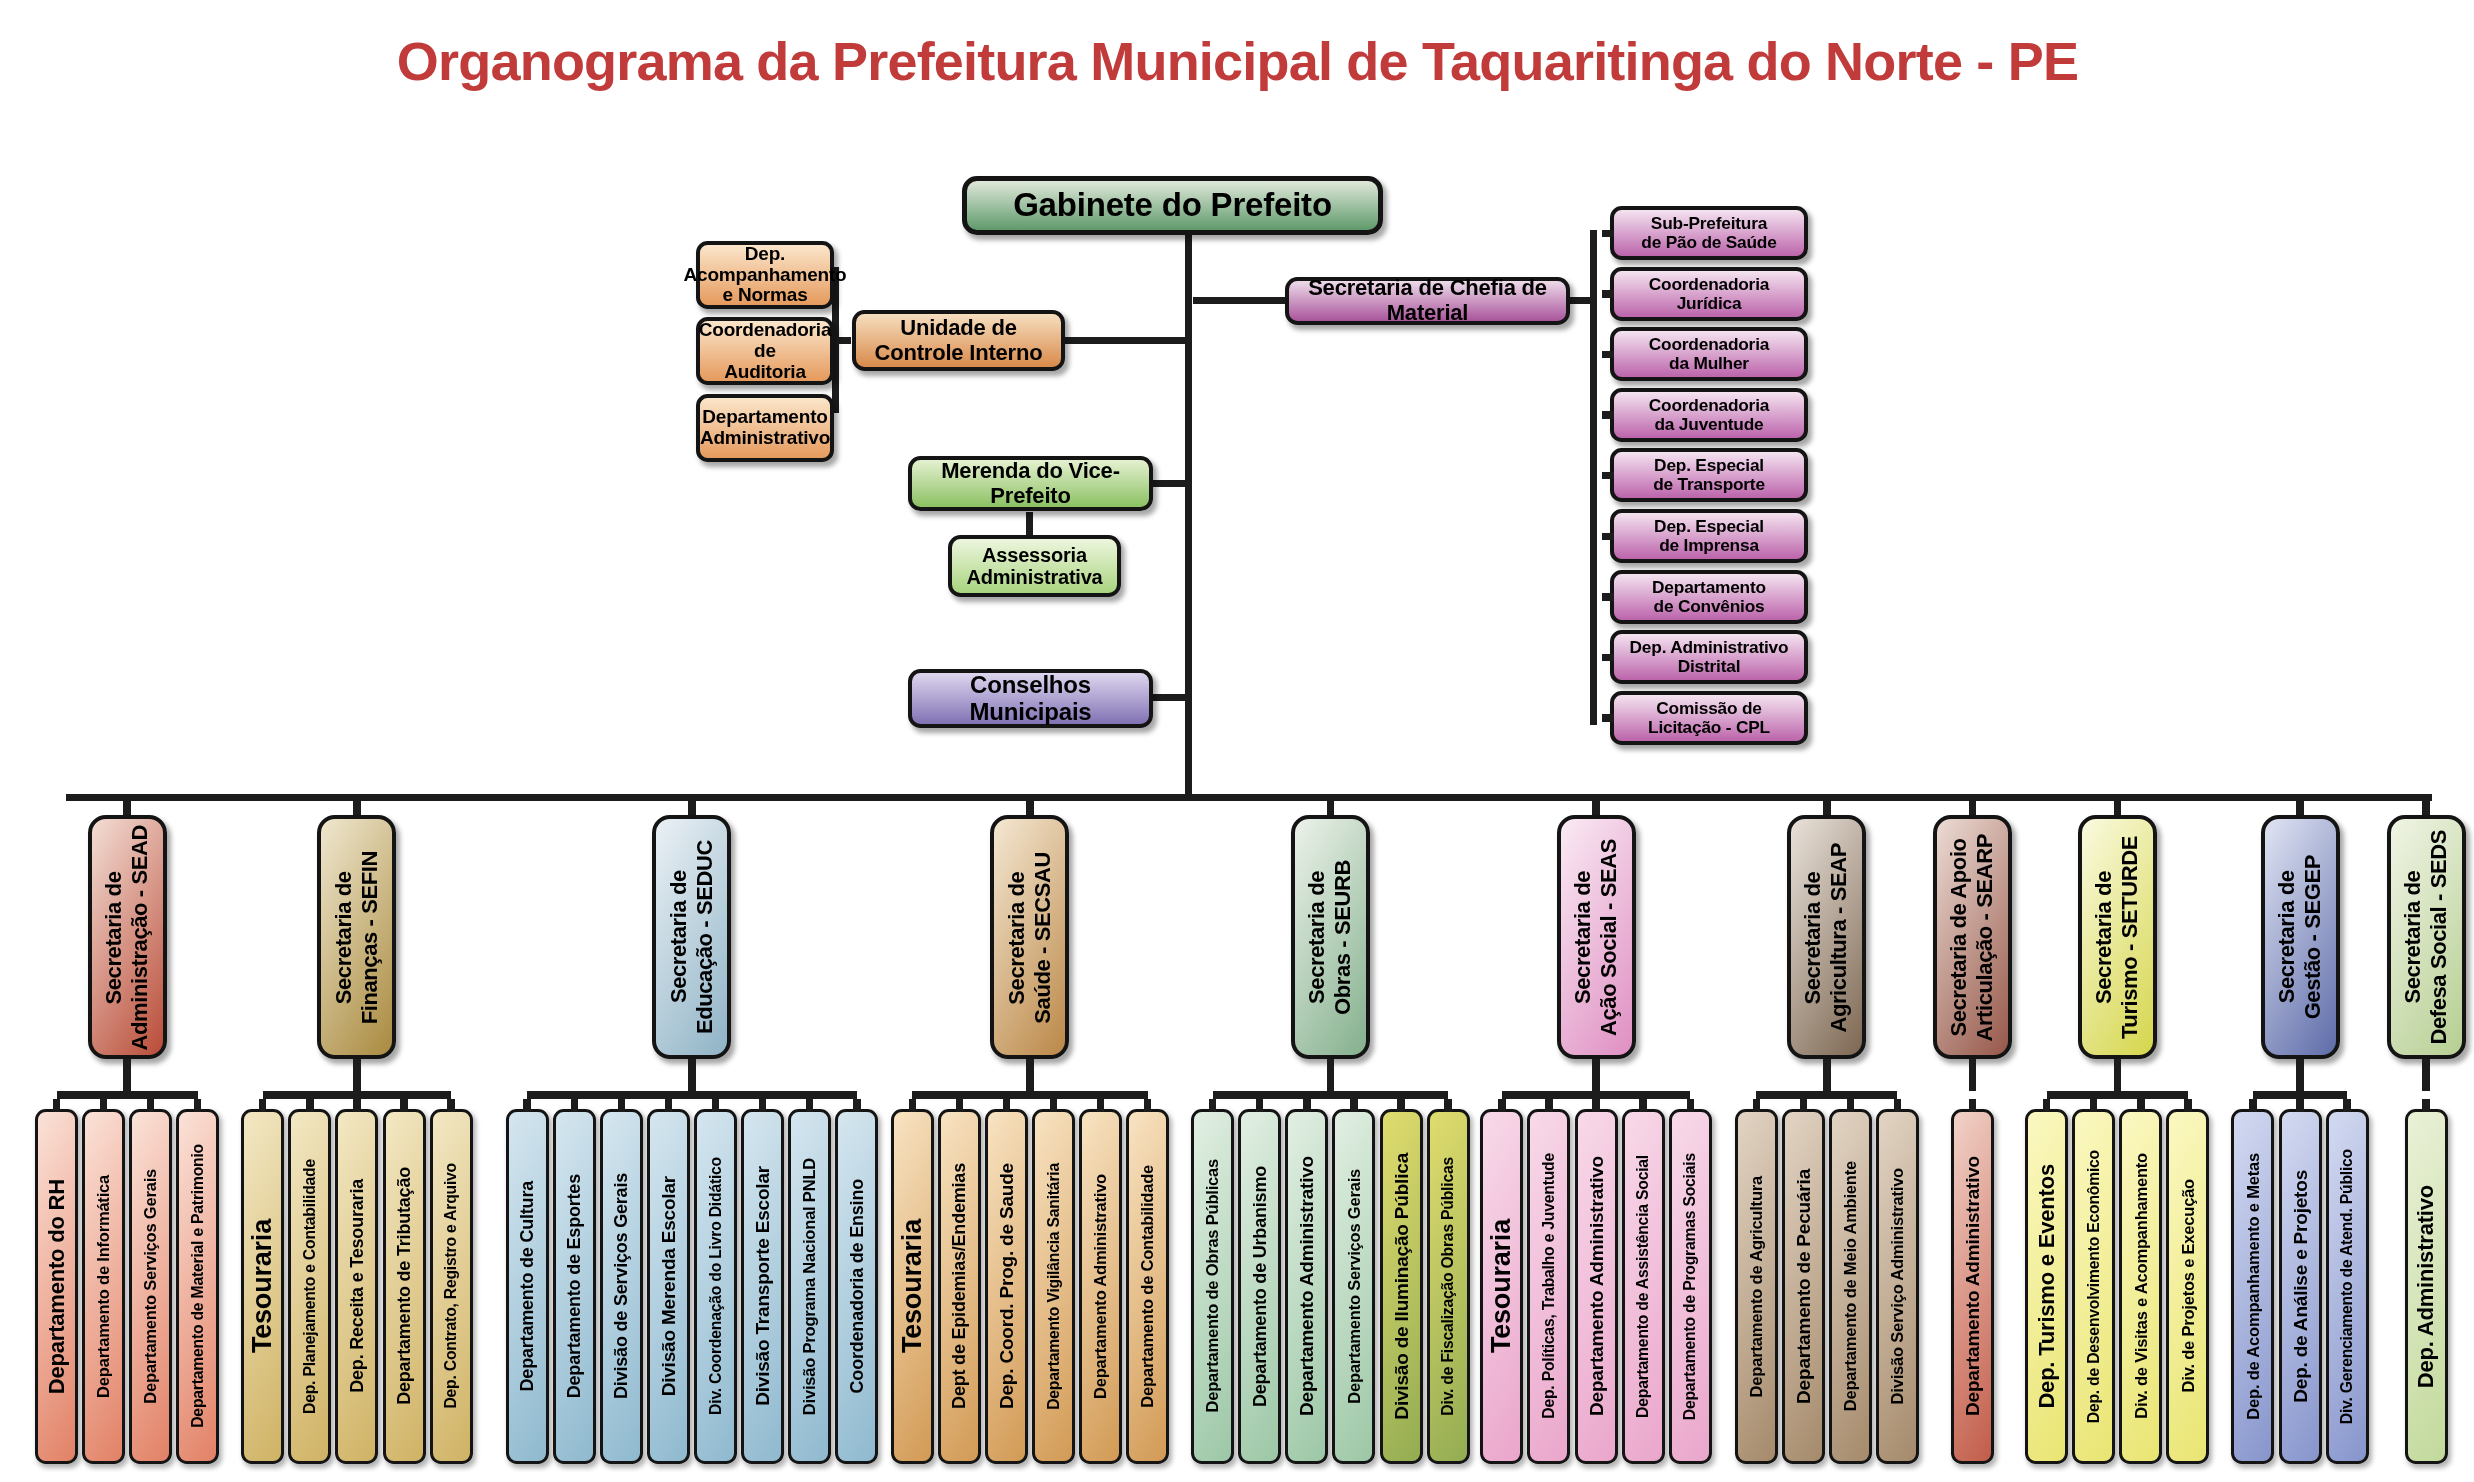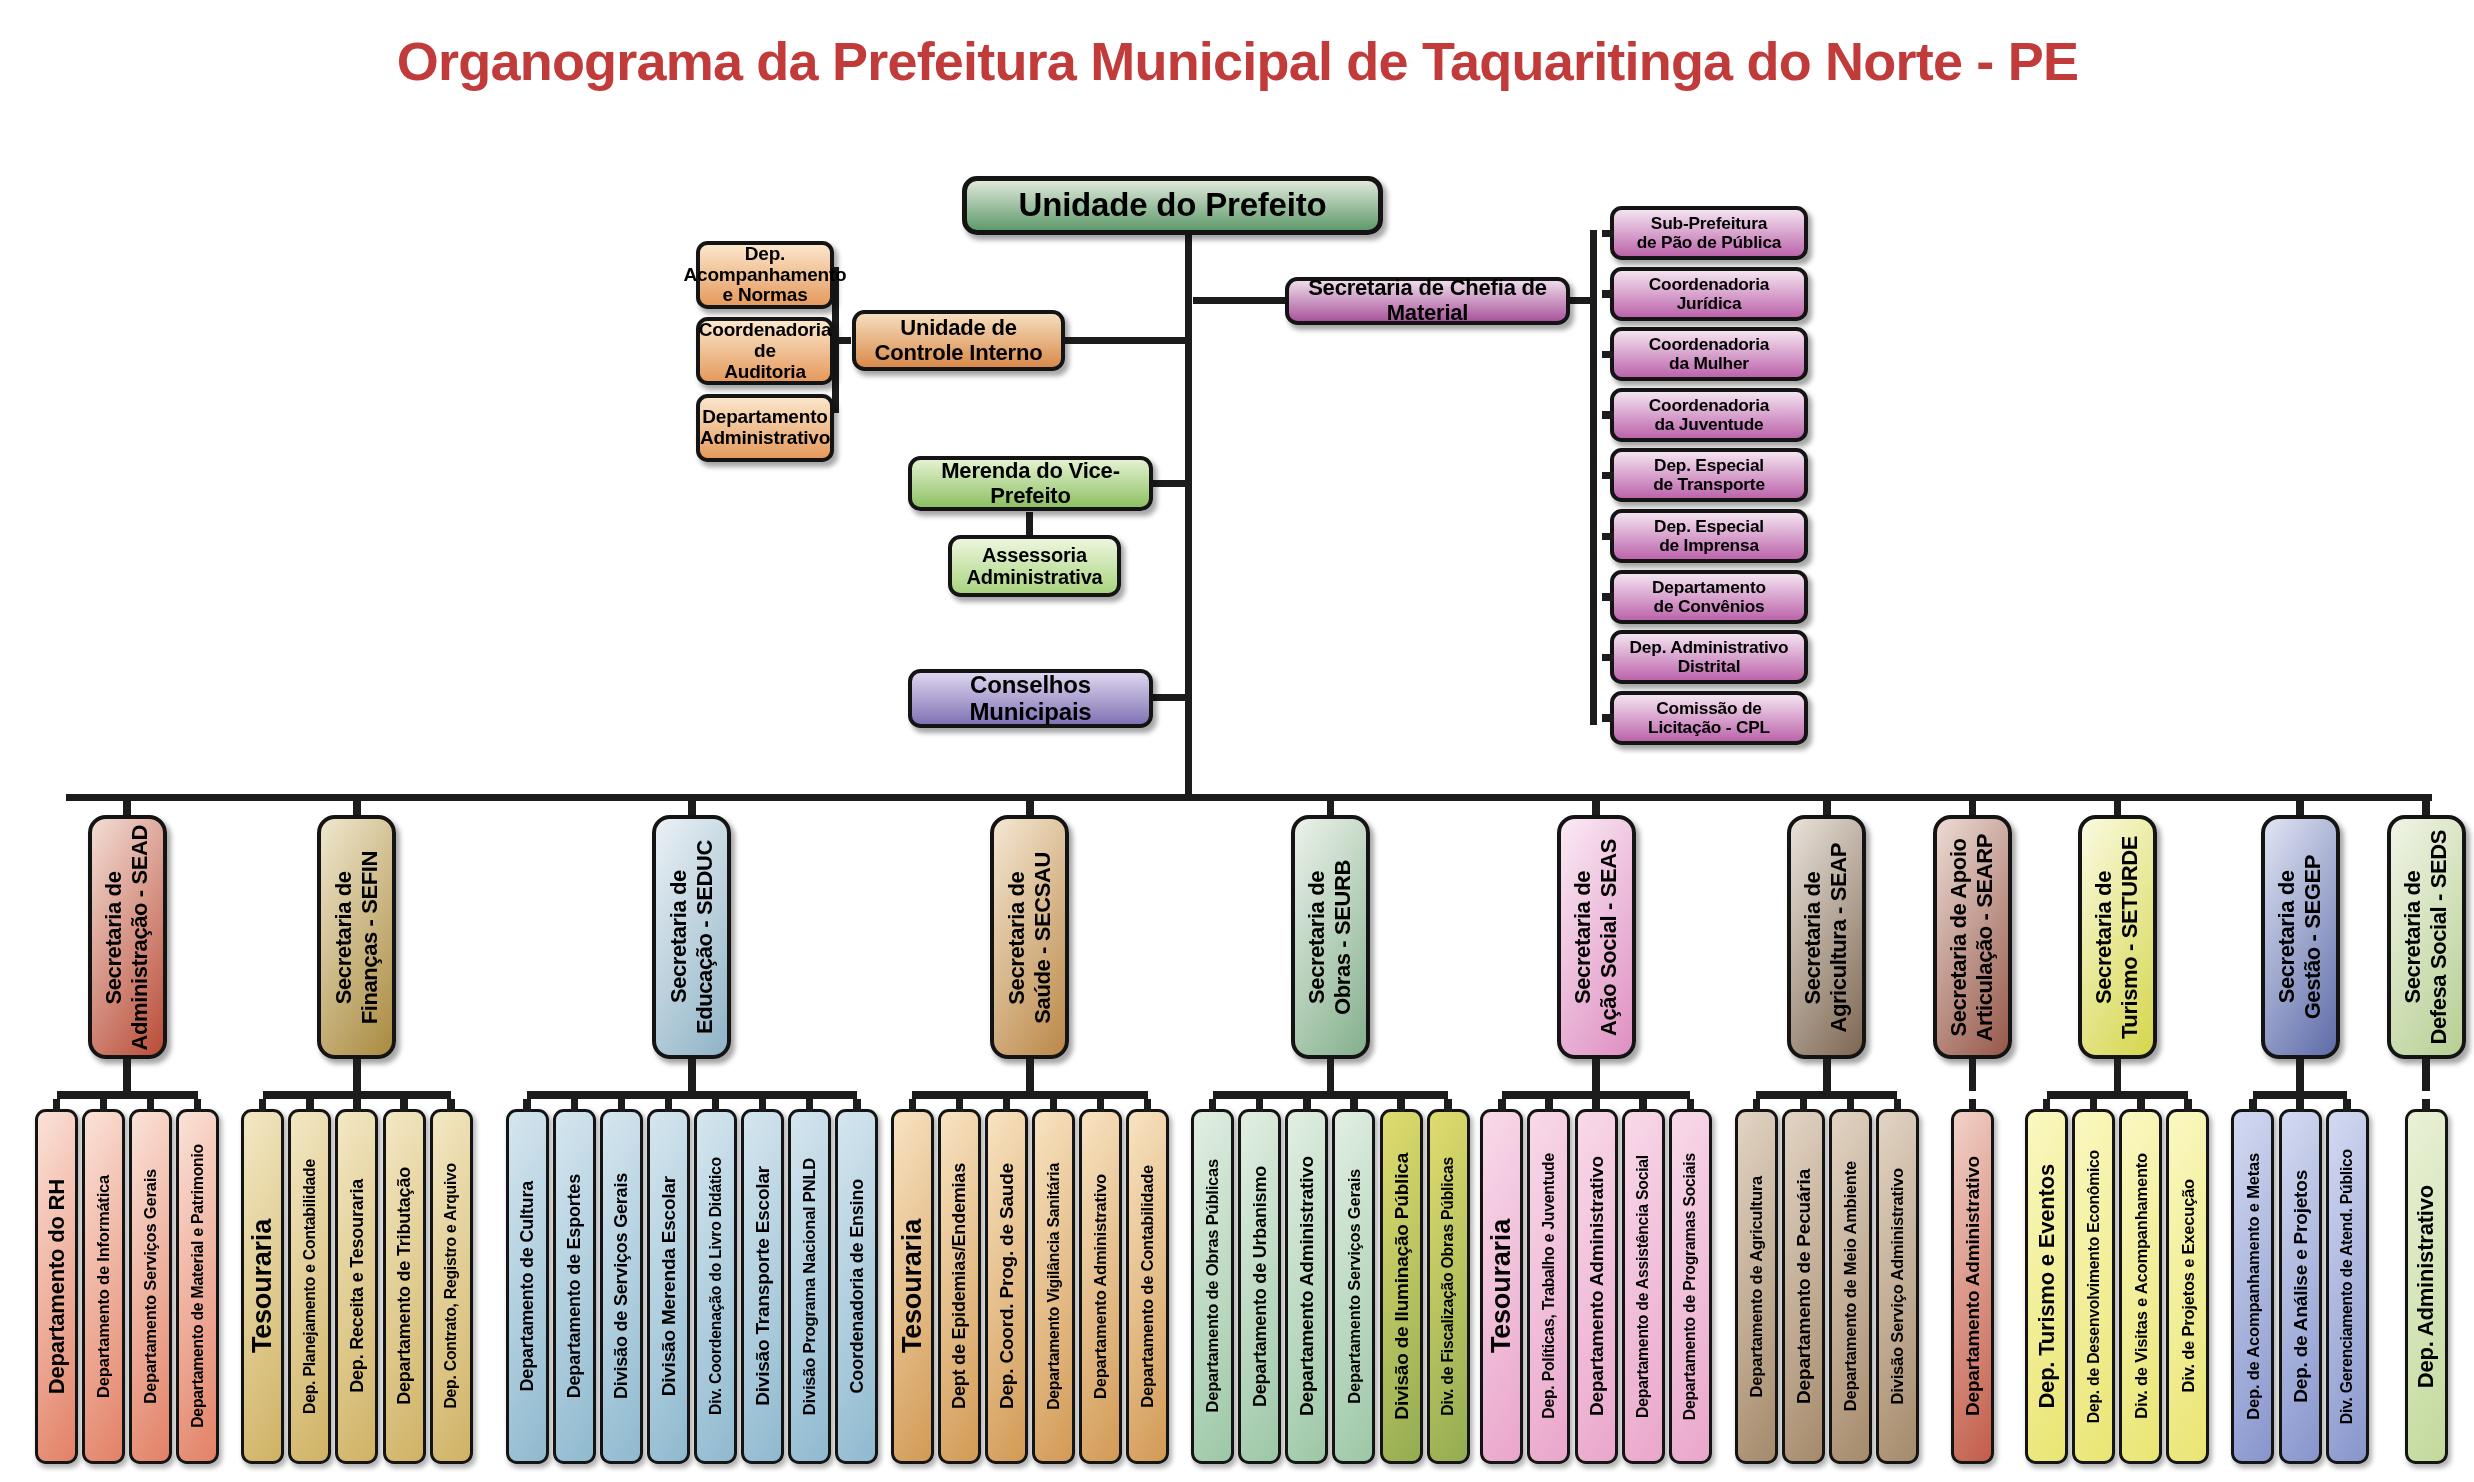--- a/index.html
+++ b/index.html
@@ -89,21 +89,21 @@
 <div class="line" style="left:832px;top:267px;width:7.4px;height:146px"></div>
 <div class="line" style="left:839px;top:337px;width:12.4px;height:7.4px"></div>
 <div class="line" style="left:1193px;top:297px;width:92px;height:7.4px"></div>
 <div class="line" style="left:1570px;top:297px;width:20px;height:7.4px"></div>
 <div class="line" style="left:1590px;top:230px;width:7.4px;height:495px"></div>
 <div class="line" style="left:1153px;top:480px;width:32px;height:7.4px"></div>
 <div class="line" style="left:1026px;top:512px;width:7.4px;height:23px"></div>
 <div class="line" style="left:1153px;top:694px;width:32px;height:7.4px"></div>
 
 <div class="hbox b-prefeito" style="background: linear-gradient(rgb(223, 232, 218), rgb(95, 154, 107));">
-  <span>Unidade do Prefeito</span>
+  <span>Gabinete do Prefeito</span>
 </div>
 <div class="hbox b-uci" style="background: linear-gradient(rgb(246, 222, 191), rgb(217, 138, 74));">
   <span>Unidade de Controle Interno</span>
 </div>
 <div class="hbox b-scg" style="background: linear-gradient(rgb(237, 219, 233), rgb(169, 84, 155));">
   <span>Secretaria de Chefia de Material</span>
 </div>
 <div class="hbox b-vice" style="background: linear-gradient(rgb(228, 241, 208), rgb(140, 193, 99));">
   <span>Merenda do Vice-Prefeito</span>
 </div>
@@ -118,21 +118,21 @@
 <div class="ustack">
     <div class="okid" style="background: linear-gradient(rgb(251, 230, 203), rgb(229, 154, 93));"><span>Dep. Acompanhamento
 e Normas</span></div>
     <div class="okid" style="background: linear-gradient(rgb(251, 230, 203), rgb(229, 154, 93));"><span>Coordenadoria de
 Auditoria</span></div>
     <div class="okid" style="background: linear-gradient(rgb(251, 230, 203), rgb(229, 154, 93));"><span>Departamento
 Administrativo</span></div>
   </div>
 <div class="pstack">
     <div class="pkid" style="background: linear-gradient(rgb(244, 227, 240), rgb(188, 100, 171));"><span>Sub-Prefeitura
-de Pão de Pública</span></div>
+de Pão de Saúde</span></div>
     <div class="pkid" style="background: linear-gradient(rgb(244, 227, 240), rgb(188, 100, 171));"><span>Coordenadoria
 Jurídica</span></div>
     <div class="pkid" style="background: linear-gradient(rgb(244, 227, 240), rgb(188, 100, 171));"><span>Coordenadoria
 da Mulher</span></div>
     <div class="pkid" style="background: linear-gradient(rgb(244, 227, 240), rgb(188, 100, 171));"><span>Coordenadoria
 da Juventude</span></div>
     <div class="pkid" style="background: linear-gradient(rgb(244, 227, 240), rgb(188, 100, 171));"><span>Dep. Especial
 de Transporte</span></div>
     <div class="pkid" style="background: linear-gradient(rgb(244, 227, 240), rgb(188, 100, 171));"><span>Dep. Especial
 de Imprensa</span></div>

